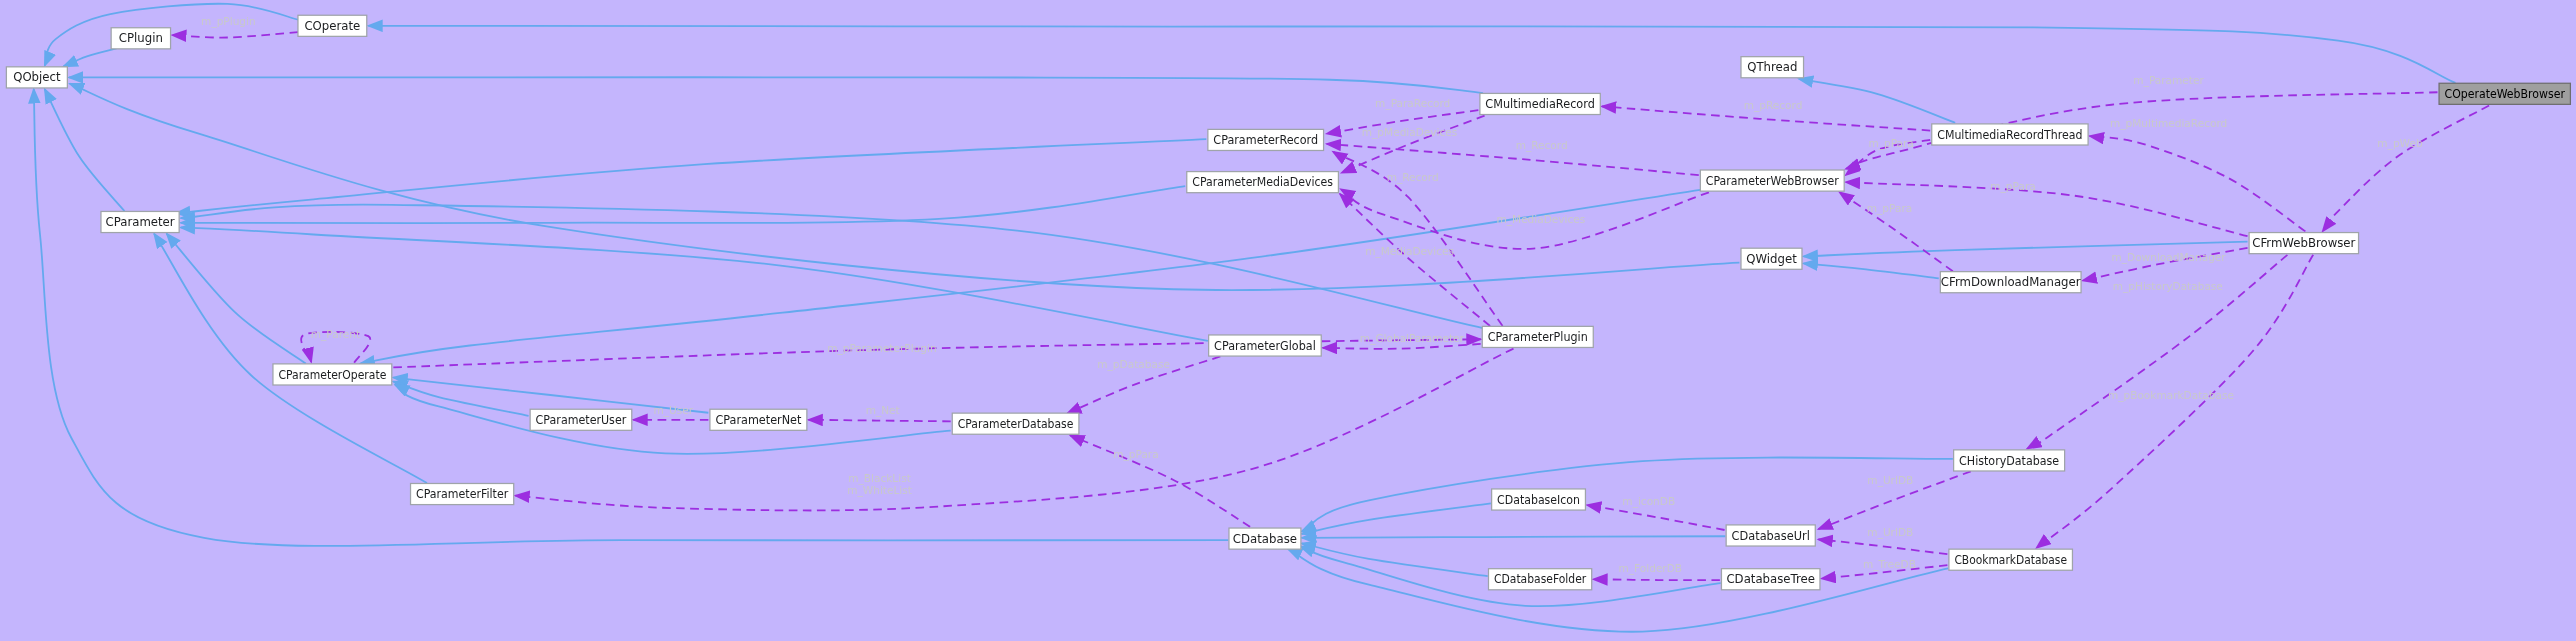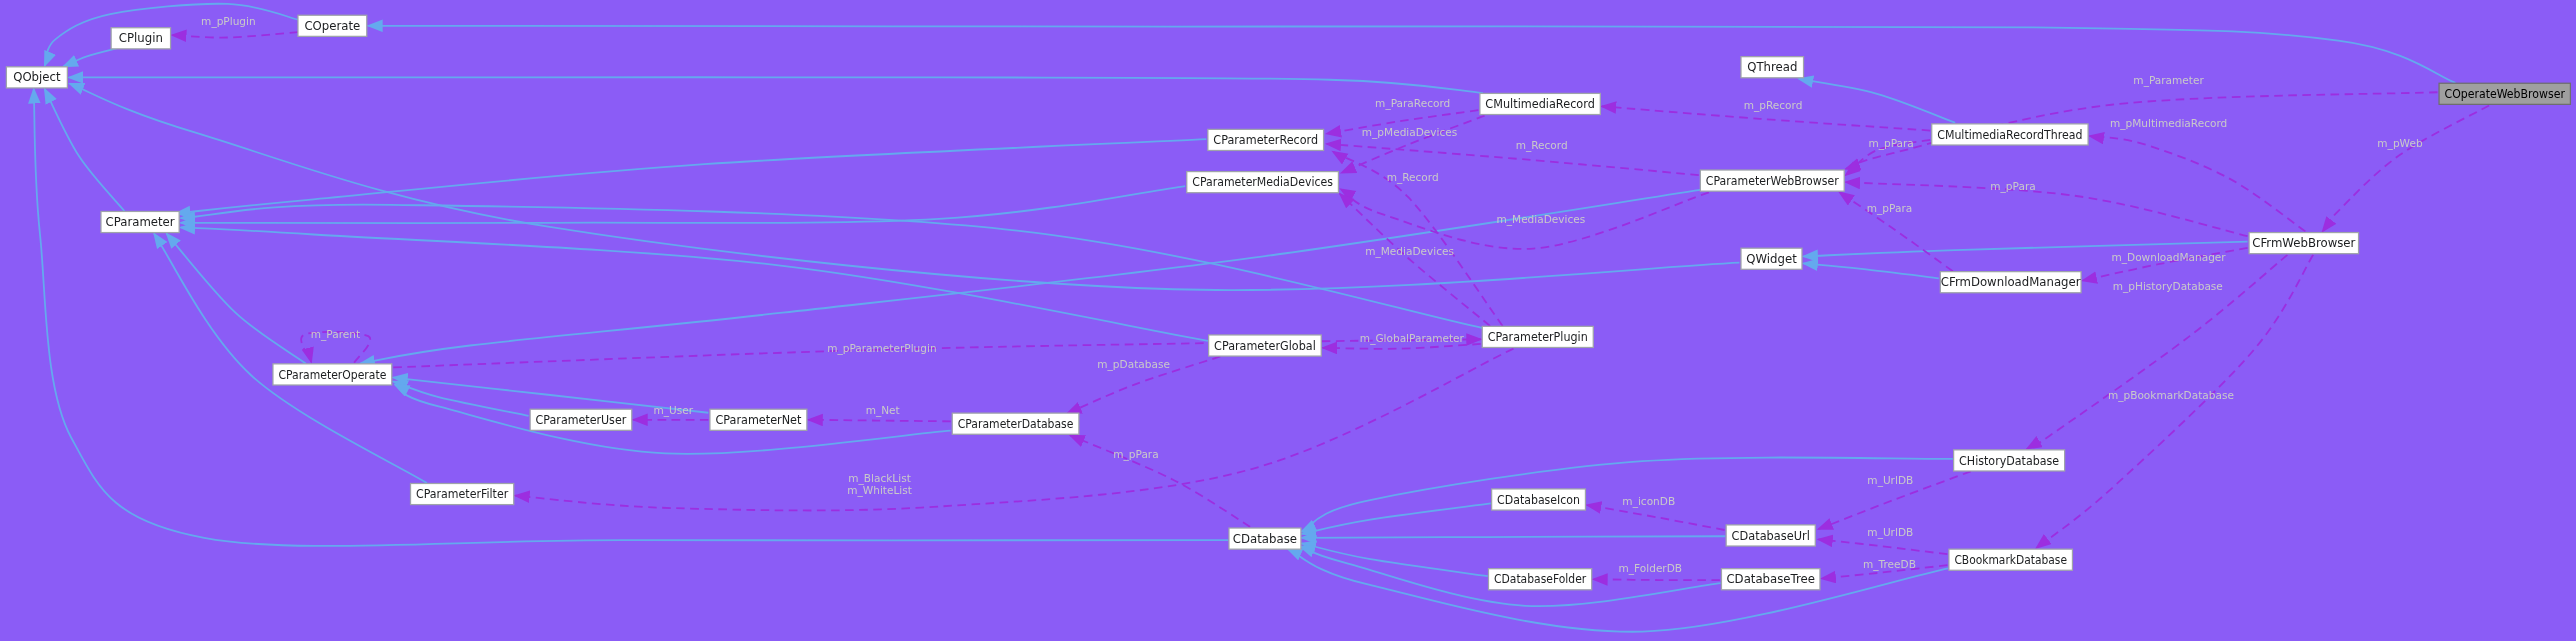--- a/index.html
+++ b/index.html
@@ -1,16 +1,16 @@
 <!DOCTYPE html>
 <html style="font-size:12.5px"><head>
 <meta charset="utf-8">
 <style>
   html,body{margin:0;padding:0;background:#000;}
-  #stage{position:relative;width:2576px;height:641px;background:#8b5cf6;overflow:hidden;}
+  #stage{position:relative;width:2576px;height:641px;background:#c4b5fd;overflow:hidden;}
   svg{display:block;}
   .node rect{fill:#ffffff;stroke:#9fa4a9;stroke-width:1.6;}
   .node.hl rect{fill:#9f9f9f;stroke:#6e6e6e;}
   .node text{font-family:"DejaVu Sans","Liberation Sans",sans-serif;font-size:15px;fill:#1c1e20;}
   .node.hl text{fill:#000;}
   .edge{fill:none;stroke-width:2.3;}
   .edge.inherit{stroke:#64a9ee;}
   .edge.use{stroke:#9c2ee0;stroke-dasharray:11 7;}
   .elabel{font-family:"DejaVu Sans","Liberation Sans",sans-serif;font-size:13.5px;fill:#c9c9c9;}
 </style>

